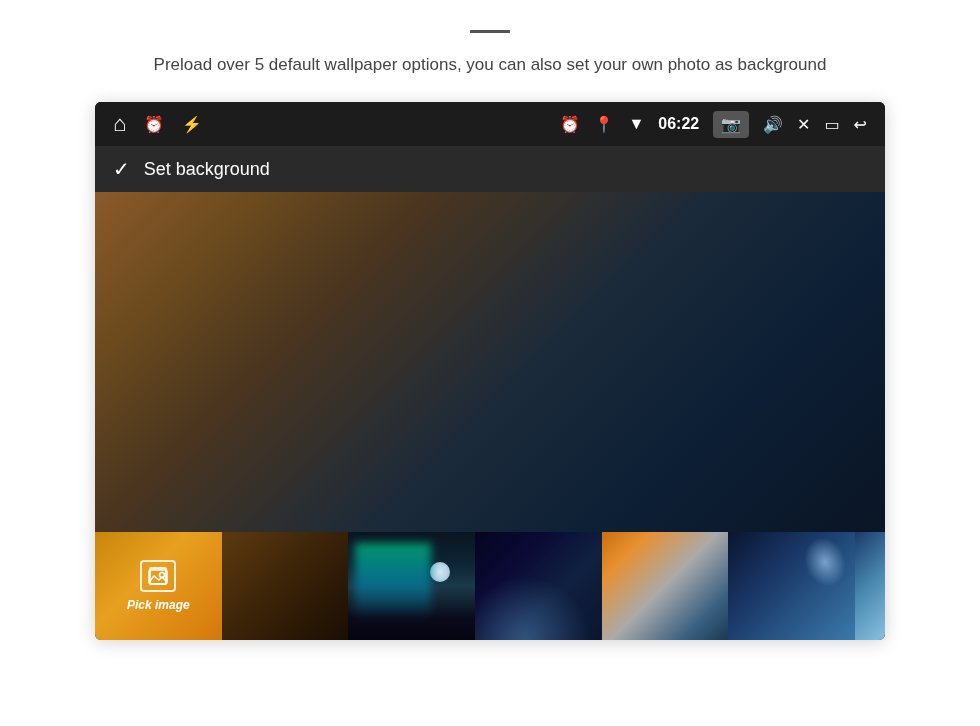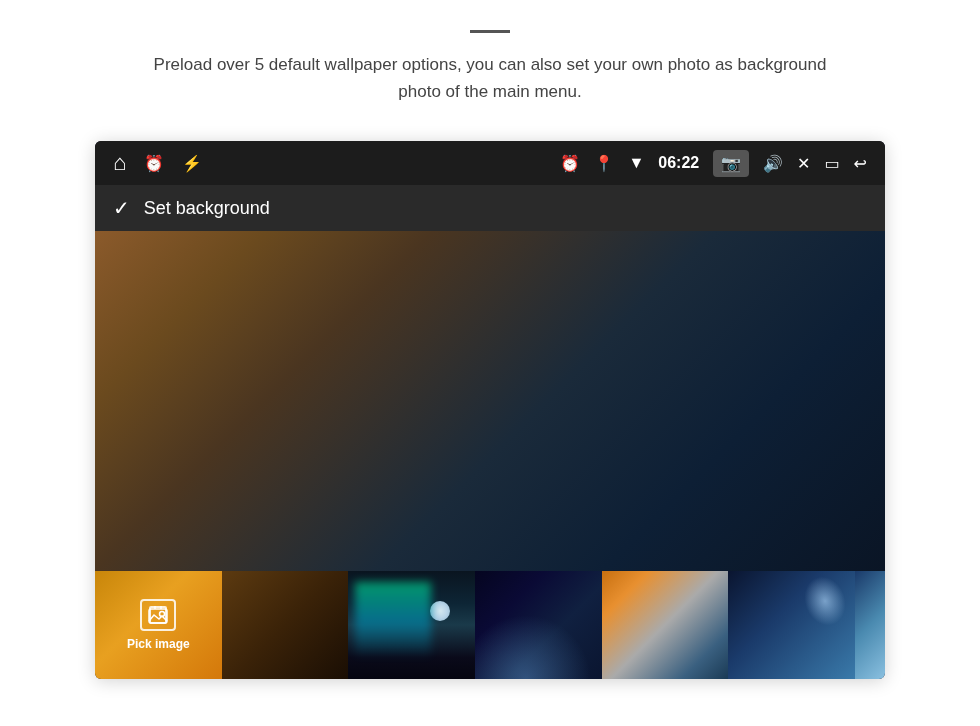--- a/index.html
+++ b/index.html
@@ -36,21 +36,21 @@
       background: #555;
       margin: 0 auto 18px;
     }
 
     .subtitle {
       font-size: 17px;
       color: #444;
       text-align: center;
       max-width: 780px;
       line-height: 1.6;
-      margin-bottom: 36px;
+      margin-bottom: 24px;
     }
 
     
     .android-screen {
       width: 790px;
       border-radius: 6px;
       overflow: hidden;
       box-shadow: 0 2px 18px rgba(0,0,0,0.18);
       background: #1a1a2e;
     }
@@ -170,20 +170,21 @@
       width: 14px;
       height: 14px;
       border: 2px solid rgba(255,255,255,0.85);
       border-radius: 2px;
     }
 
     .pick-label {
       color: #fff;
       font-size: 12px;
       font-weight: bold;
+      font-style: italic;
     }
 
     .thumb-1 {
       background: linear-gradient(135deg, #5c3a10 0%, #3a2208 50%, #1a0e04 100%);
     }
 
     .thumb-2 {
       background: linear-gradient(to bottom, #0a1520 0%, #0d2535 30%, #1a3a4a 50%, #0a0a1a 80%, #050510 100%);
       position: relative;
       overflow: hidden;
@@ -253,21 +254,20 @@
   </style>
 </head>
 <body>
 
 <div class="page-container">
 
   <div class="title-divider"></div>
 
   <p class="subtitle">
     <span>Preload over 5 default wallpaper options, you can also set your own photo as background</span><br>
-    <span>photo of the main menu.</span>
   </p>
 
   <div class="android-screen">
 
     <div class="status-bar">
       <div class="status-left">
         <span class="home-icon">⌂</span>
         <span class="status-icon">⏰</span>
         <span class="status-icon">⚡</span>
       </div>

